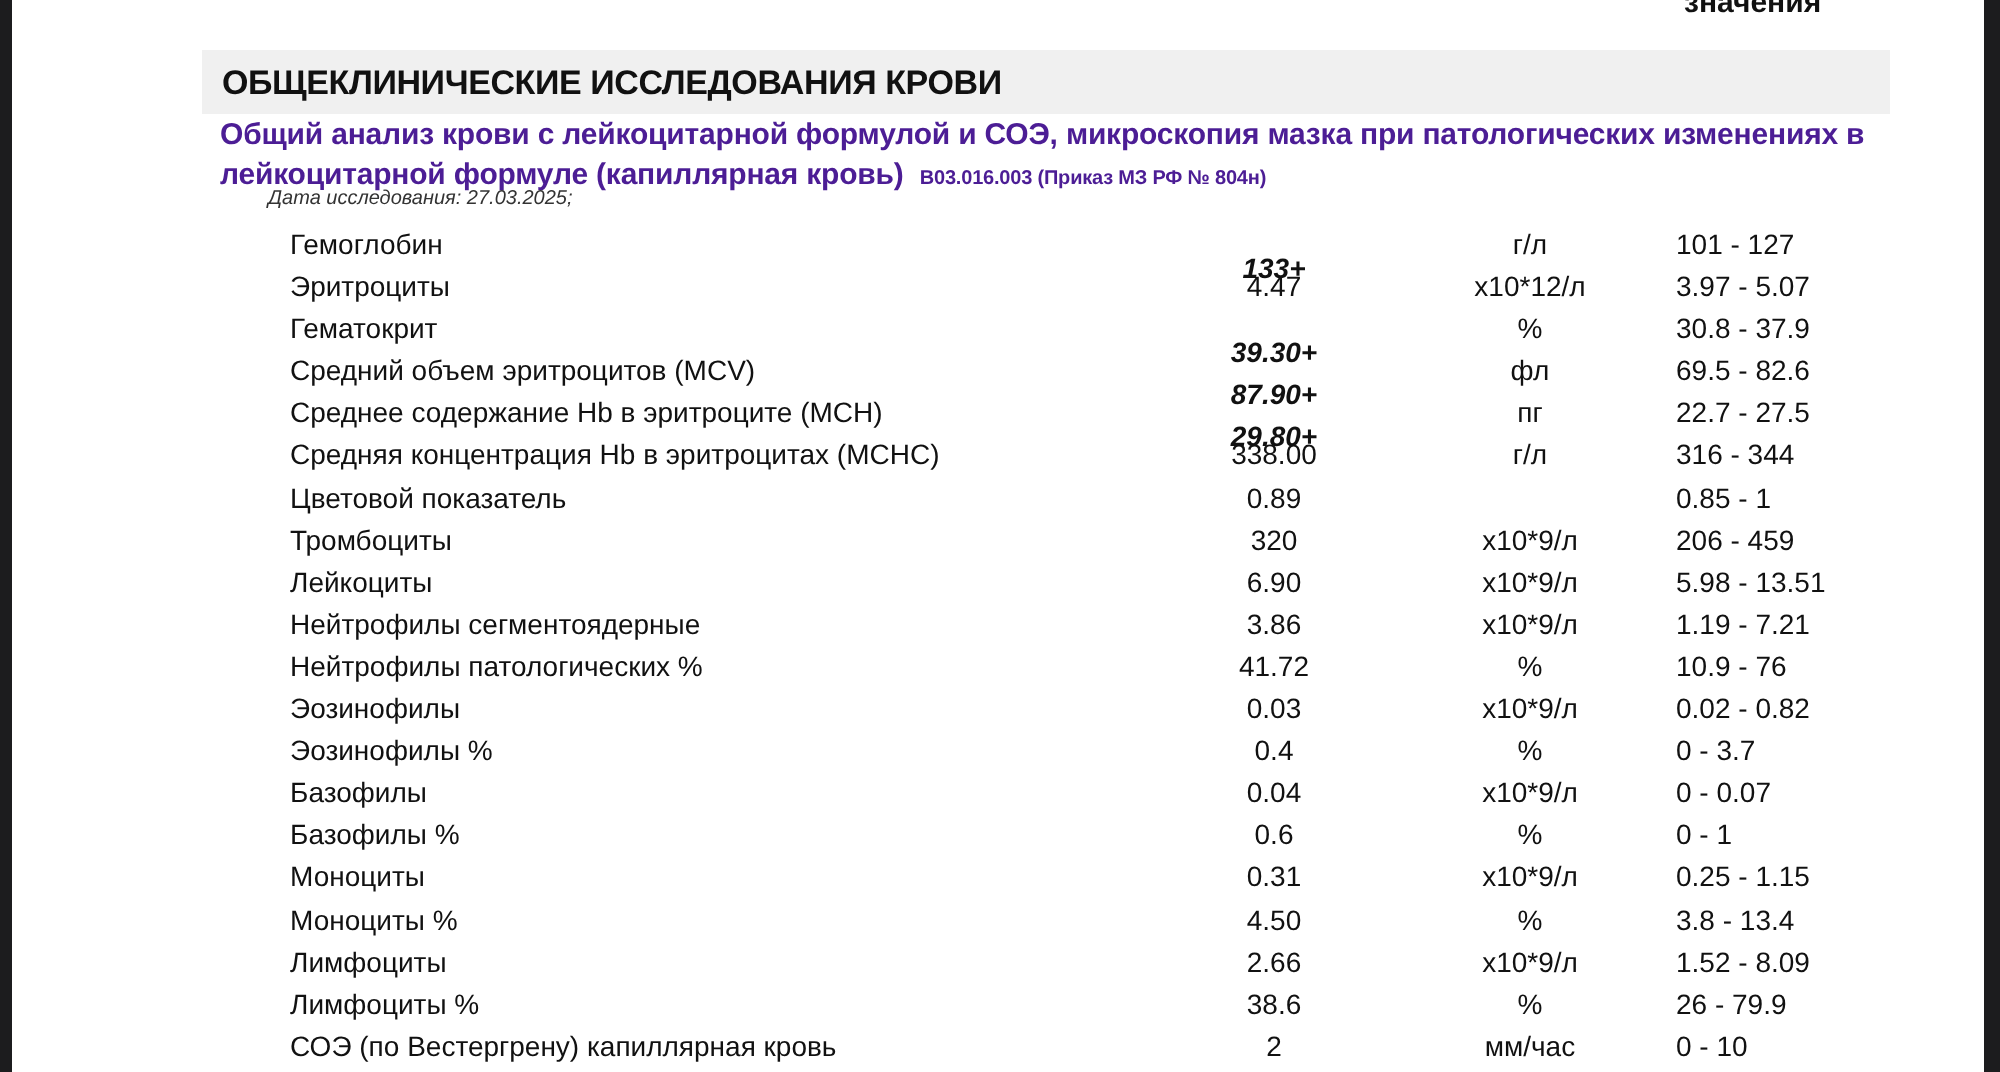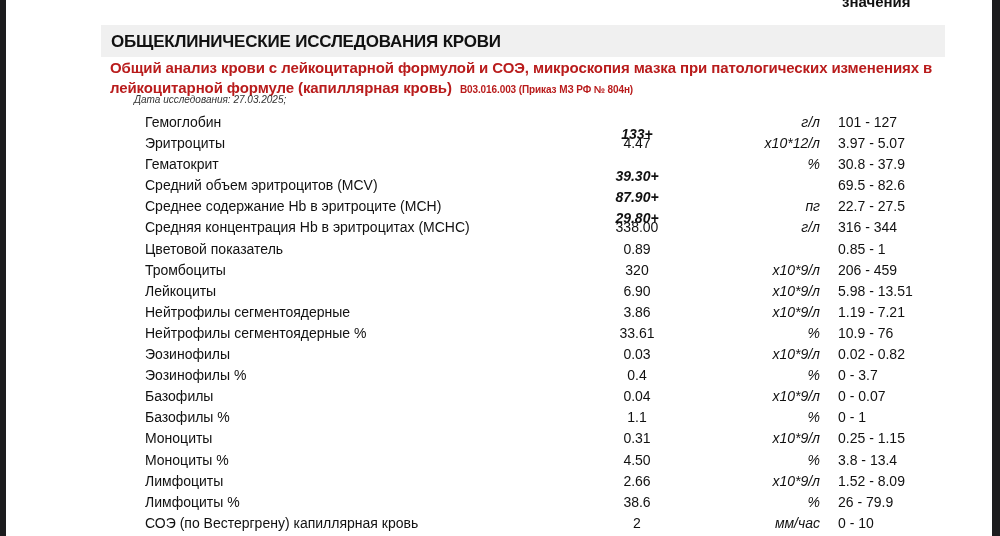--- a/index.html
+++ b/index.html
@@ -26,39 +26,39 @@
     }
     .section-title {
       position: absolute; left: 10px; top: 7px;
       font-size: 17px; font-weight: bold; color: #111;
       letter-spacing: -0.2px;
     }
     .test-title {
       position: absolute; left: 104px; top: 58px;
       width: 840px;
       font-size: 15px; font-weight: bold; line-height: 20px;
-      color: #b91c1c; letter-spacing: -0.1px;
+      color: #4c1d95; letter-spacing: -0.1px;
     }
     .test-code {
       font-size: 10px; font-weight: bold; margin-left: 4px;
     }
     .test-date {
       position: absolute; left: 128px; top: 94px;
       font-size: 10px; font-style: italic; color: #333;
     }
     .rows {
       position: absolute; left: 12px; top: 112px; width: 986px;
     }
     .row {
       position: relative; height: 21.1px; font-size: 14px; line-height: 21px;
     }
     .row .name { position: absolute; left: 127px; white-space: nowrap; }
     .row .value { position: absolute; left: 574px; width: 90px; text-align: center; }
     .row .value.flag { font-weight: bold; font-style: italic; margin-top: 12px; }
-    .row .unit { position: absolute; left: 692px; width: 110px; text-align: right; font-style: italic; }
+    .row .unit { position: absolute; left: 692px; width: 110px; text-align: center; }
     .row .ref { position: absolute; left: 820px; width: 100px; }
   </style>
 </head>
 <body>
 
 <div class="page">
   <div class="top-col-header">значения</div>
 
   <div class="section-band">
     <div class="section-title">ОБЩЕКЛИНИЧЕСКИЕ ИССЛЕДОВАНИЯ КРОВИ</div>
@@ -86,20 +86,21 @@
       </div>
       <div class="row">
         <span class="name">Гематокрит</span>
         <span class="value flag">39.30+</span>
         <span class="unit">%</span>
         <span class="ref">30.8 - 37.9</span>
       </div>
       <div class="row">
         <span class="name">Средний объем эритроцитов (MCV)</span>
         <span class="value flag">87.90+</span>
+        <span class="unit">фл</span>
         <span class="ref">69.5 - 82.6</span>
       </div>
       <div class="row">
         <span class="name">Среднее содержание Hb в эритроците (MCH)</span>
         <span class="value flag">29.80+</span>
         <span class="unit">пг</span>
         <span class="ref">22.7 - 27.5</span>
       </div>
       <div class="row">
         <span class="name">Средняя концентрация Hb в эритроцитах (MCHC)</span>
@@ -125,22 +126,22 @@
         <span class="unit">x10*9/л</span>
         <span class="ref">5.98 - 13.51</span>
       </div>
       <div class="row">
         <span class="name">Нейтрофилы сегментоядерные</span>
         <span class="value">3.86</span>
         <span class="unit">x10*9/л</span>
         <span class="ref">1.19 - 7.21</span>
       </div>
       <div class="row">
-        <span class="name">Нейтрофилы сегментоядерные %</span>
-        <span class="value">33.61</span>
+        <span class="name">Нейтрофилы патологических %</span>
+        <span class="value">41.72</span>
         <span class="unit">%</span>
         <span class="ref">10.9 - 76</span>
       </div>
       <div class="row">
         <span class="name">Эозинофилы</span>
         <span class="value">0.03</span>
         <span class="unit">x10*9/л</span>
         <span class="ref">0.02 - 0.82</span>
       </div>
       <div class="row">
@@ -150,21 +151,21 @@
         <span class="ref">0 - 3.7</span>
       </div>
       <div class="row">
         <span class="name">Базофилы</span>
         <span class="value">0.04</span>
         <span class="unit">x10*9/л</span>
         <span class="ref">0 - 0.07</span>
       </div>
       <div class="row">
         <span class="name">Базофилы %</span>
-        <span class="value">1.1</span>
+        <span class="value">0.6</span>
         <span class="unit">%</span>
         <span class="ref">0 - 1</span>
       </div>
       <div class="row">
         <span class="name">Моноциты</span>
         <span class="value">0.31</span>
         <span class="unit">x10*9/л</span>
         <span class="ref">0.25 - 1.15</span>
       </div>
       <div class="row">

